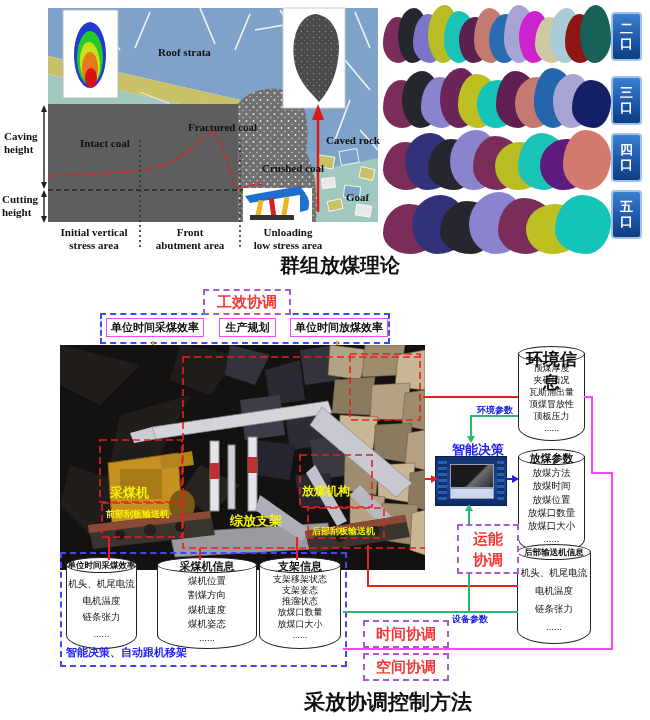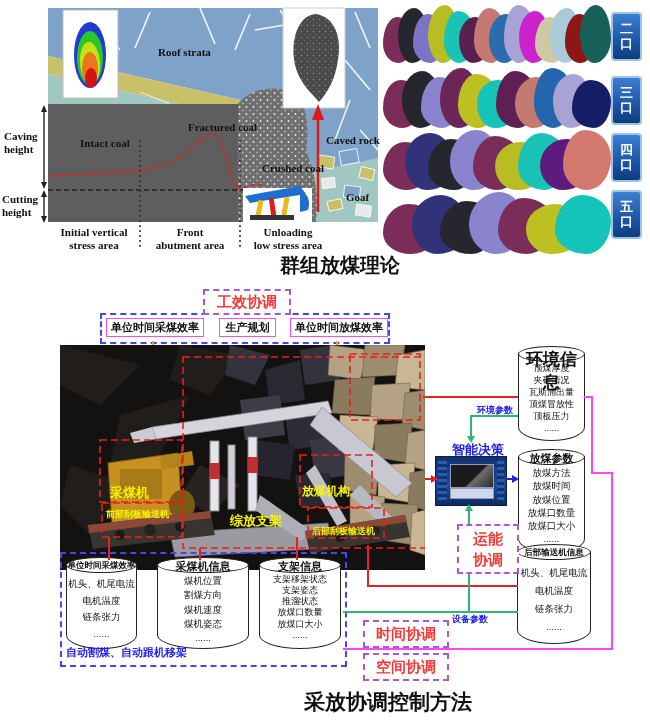--- a/index.html
+++ b/index.html
@@ -419,21 +419,21 @@
       <div class="cyl-top"></div>
     <div class="cyl-title" style="font-size:8.5px;top:3px">单位时间采煤效率</div>
     <div class="cyl-items" style="font-size:9.5px;line-height:1.75;top:19px">
       <div>机头、机尾电流</div>
       <div>电机温度</div>
       <div>链条张力</div>
       <div>......</div>
     </div>
   </div>
 
-  <div class="cylinder" style="left:157px;top:557px;width:92px;height:92px">
+  <div class="cylinder" style="left:157px;top:557px;width:100px;height:92px">
     <div class="cyl-body"></div>
       <div class="cyl-top"></div>
     <div class="cyl-title" style="font-size:11px">采煤机信息</div>
     <div class="cyl-items" style="font-size:9.5px;line-height:1.5">
       <div>煤机位置</div>
       <div>割煤方向</div>
       <div>煤机速度</div>
       <div>煤机姿态</div>
       <div>......</div>
     </div>
@@ -446,21 +446,21 @@
     <div class="cyl-items" style="font-size:9px;line-height:1.24">
       <div>支架移架状态</div>
       <div>支架姿态</div>
       <div>推溜状态</div>
       <div>放煤口数量</div>
       <div>放煤口大小</div>
       <div>......</div>
     </div>
   </div>
 
-  <div class="abs" style="left:66px;top:645px;color:#2222ee;font-weight:bold;font-size:11px">自动割煤、自动跟机移架</div>
+  <div class="abs" style="left:66px;top:645px;color:#2222ee;font-weight:bold;font-size:11px">智能决策、自动跟机移架</div>
 
   <div class="coord" style="left:363px;top:653px;width:82px;height:24px;font-size:15px;background:#fff">空间协调</div>
   <div class="coord" style="left:363px;top:620px;width:82px;height:24px;font-size:15px;background:#fff">时间协调</div>
 
   <div class="fig-title" style="left:228px;top:688px;width:320px;font-size:21px">采放协调控制方法</div>
 
   <div class="ln red-l" style="left:108px;top:537px;width:2px;height:23px"></div>
   <div class="ln red-l" style="left:199px;top:548px;width:2px;height:12px"></div>
   <div class="ln red-l" style="left:296px;top:537px;width:2px;height:23px"></div>
   <div class="ln red-l" style="left:367px;top:545px;width:2px;height:42px"></div>

